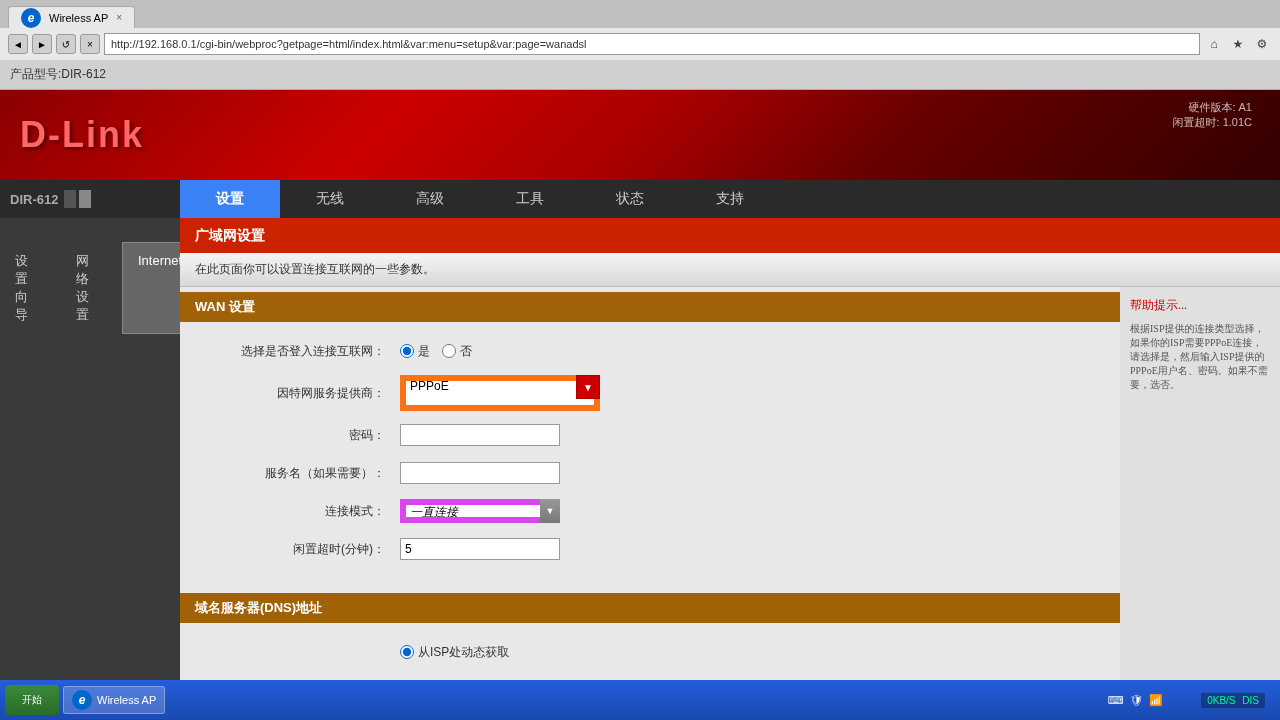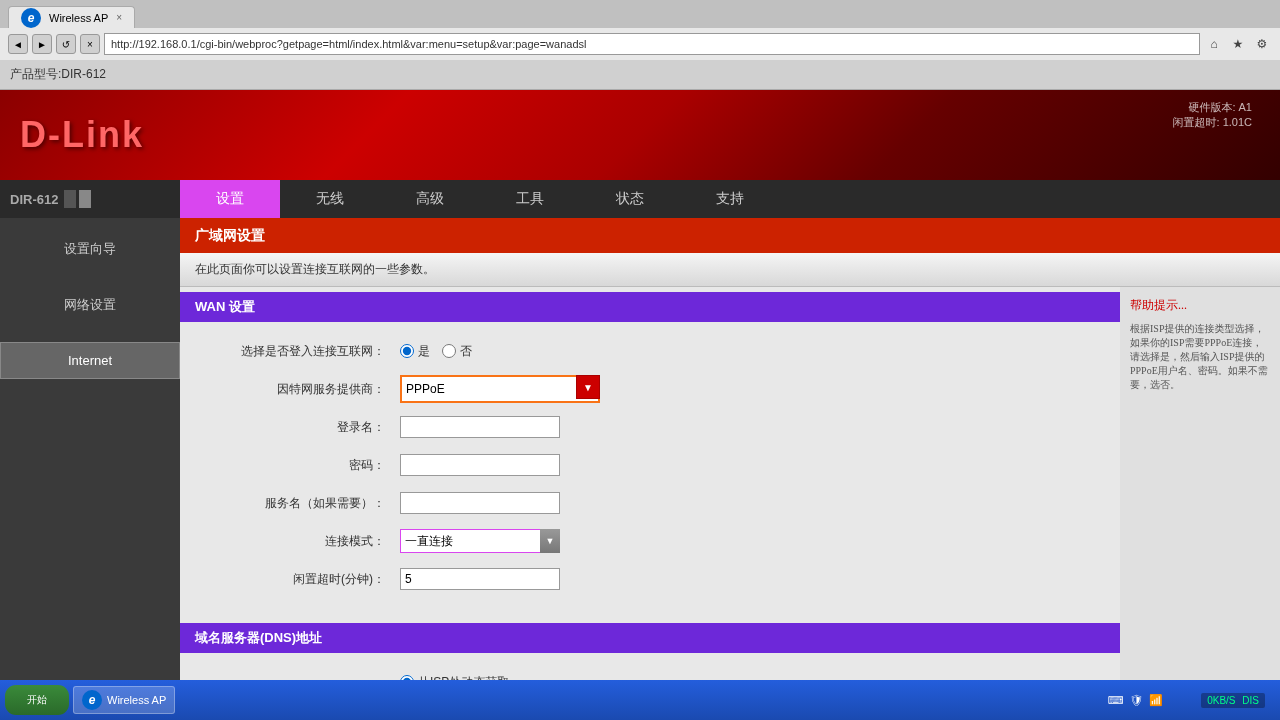--- a/index.html
+++ b/index.html
@@ -160,22 +160,22 @@
       width: 12px;
       height: 18px;
       background: #555;
     }
     .tab-indicator.active {
       background: #888;
     }
 
     .sidebar-nav {
       display: flex;
-      flex-direction: column;
-      padding: 12px 0;
+      flex-direction: row;
+      padding: 24px 0;
       gap: 18px;
     }
     .sidebar-item {
       padding: 10px 15px;
       color: #ccc;
       font-size: 13px;
       cursor: pointer;
       text-align: center;
     }
     .sidebar-item.active {
@@ -194,22 +194,23 @@
       padding: 10px 30px;
       color: #ccc;
       font-size: 14px;
       cursor: pointer;
       display: flex;
       align-items: center;
       justify-content: center;
       min-width: 100px;
     }
     .top-nav-tab.active {
-      background: #d946ef;
-      color: white;
+      background: #3b82f6;
+      color: white;
+      font-weight: bold;
     }
 
     
     .content-area {
       flex: 1;
       background: #e8e8e8;
       overflow-y: auto;
       position: relative;
     }
 
@@ -228,21 +229,21 @@
     .description-bar {
       background: linear-gradient(to bottom, #f5f5f5, #d8d8d8);
       padding: 8px 15px;
       font-size: 12px;
       color: #333;
       border-bottom: 1px solid #bbb;
     }
 
     
     .section-header {
-      background: #6d28d9;
+      background: #a16207;
       color: white;
       padding: 6px 15px;
       font-size: 13px;
       font-weight: bold;
       margin-top: 5px;
     }
 
     
     .form-area {
       background: #e8e8e8;
@@ -293,26 +294,26 @@
       font-size: 12px;
     }
     .select-with-arrow {
       position: relative;
       display: inline-flex;
       align-items: center;
     }
     .select-display {
       width: 200px;
       height: 24px;
-      border: 2px solid #f97316;
+      border: 6px solid #f97316;
       background: white;
       font-size: 12px;
       padding: 12px 4px;
       display: flex;
-      align-items: center;
+      align-items: flex-end;
     }
     .select-arrow {
       position: absolute;
       right: 0;
       top: 0;
       width: 24px;
       height: 24px;
       background: #cc0000;
       border: 1px solid #aa0000;
       display: flex;
@@ -323,25 +324,26 @@
       cursor: pointer;
     }
     .connect-select-wrapper {
       position: relative;
       display: inline-flex;
       align-items: center;
     }
     .connect-select {
       width: 160px;
       height: 24px;
-      border: 1px solid #d946ef;
+      border: 6px solid #d946ef;
       background: white;
       font-size: 12px;
       padding: 0 4px;
       appearance: none;
+      font-style: italic;
       -webkit-appearance: none;
     }
     .connect-arrow {
       position: absolute;
       right: 0;
       top: 0;
       width: 20px;
       height: 24px;
       background: linear-gradient(to bottom, #999, #777);
       display: flex;
@@ -400,24 +402,24 @@
       width: 1280px;
       height: 40px;
       background: linear-gradient(to bottom, #245edc, #1a4ab0);
       display: flex;
       align-items: center;
       padding: 0 5px;
       gap: 4px;
       z-index: 100;
     }
     .taskbar-start {
-      width: 64px;
+      width: 54px;
       height: 30px;
       background: linear-gradient(to bottom, #3a8a3a, #2a6a2a);
-      border-radius: 11px;
+      border-radius: 4px;
       display: flex;
       align-items: center;
       justify-content: center;
       color: white;
       font-size: 10px;
       cursor: pointer;
     }
     .taskbar-item {
       height: 28px;
       background: rgba(255,255,255,0.2);
@@ -604,26 +606,20 @@
               <div class="form-control">
                 <div class="select-with-arrow">
                   <div class="select-display">
                     <span>PPPoE</span>
                   </div>
                   <div class="select-arrow">▼</div>
                 </div>
               </div>
             </div>
 
-            <div class="form-row">
-              <div class="form-label">登录名：</div>
-              <div class="form-control">
-                <input type="text" class="text-input" value="" style="">
-              </div>
-            </div>
 
             <div class="form-row">
               <div class="form-label">密码：</div>
               <div class="form-control">
                 <input type="password" class="text-input" value="" style="position: relative;">
                 <span style="position:absolute;font-size:11px;color:#333;pointer-events:none;margin-left:-155px;margin-top:4px;"></span>
               </div>
             </div>
 
             <div class="form-row">

